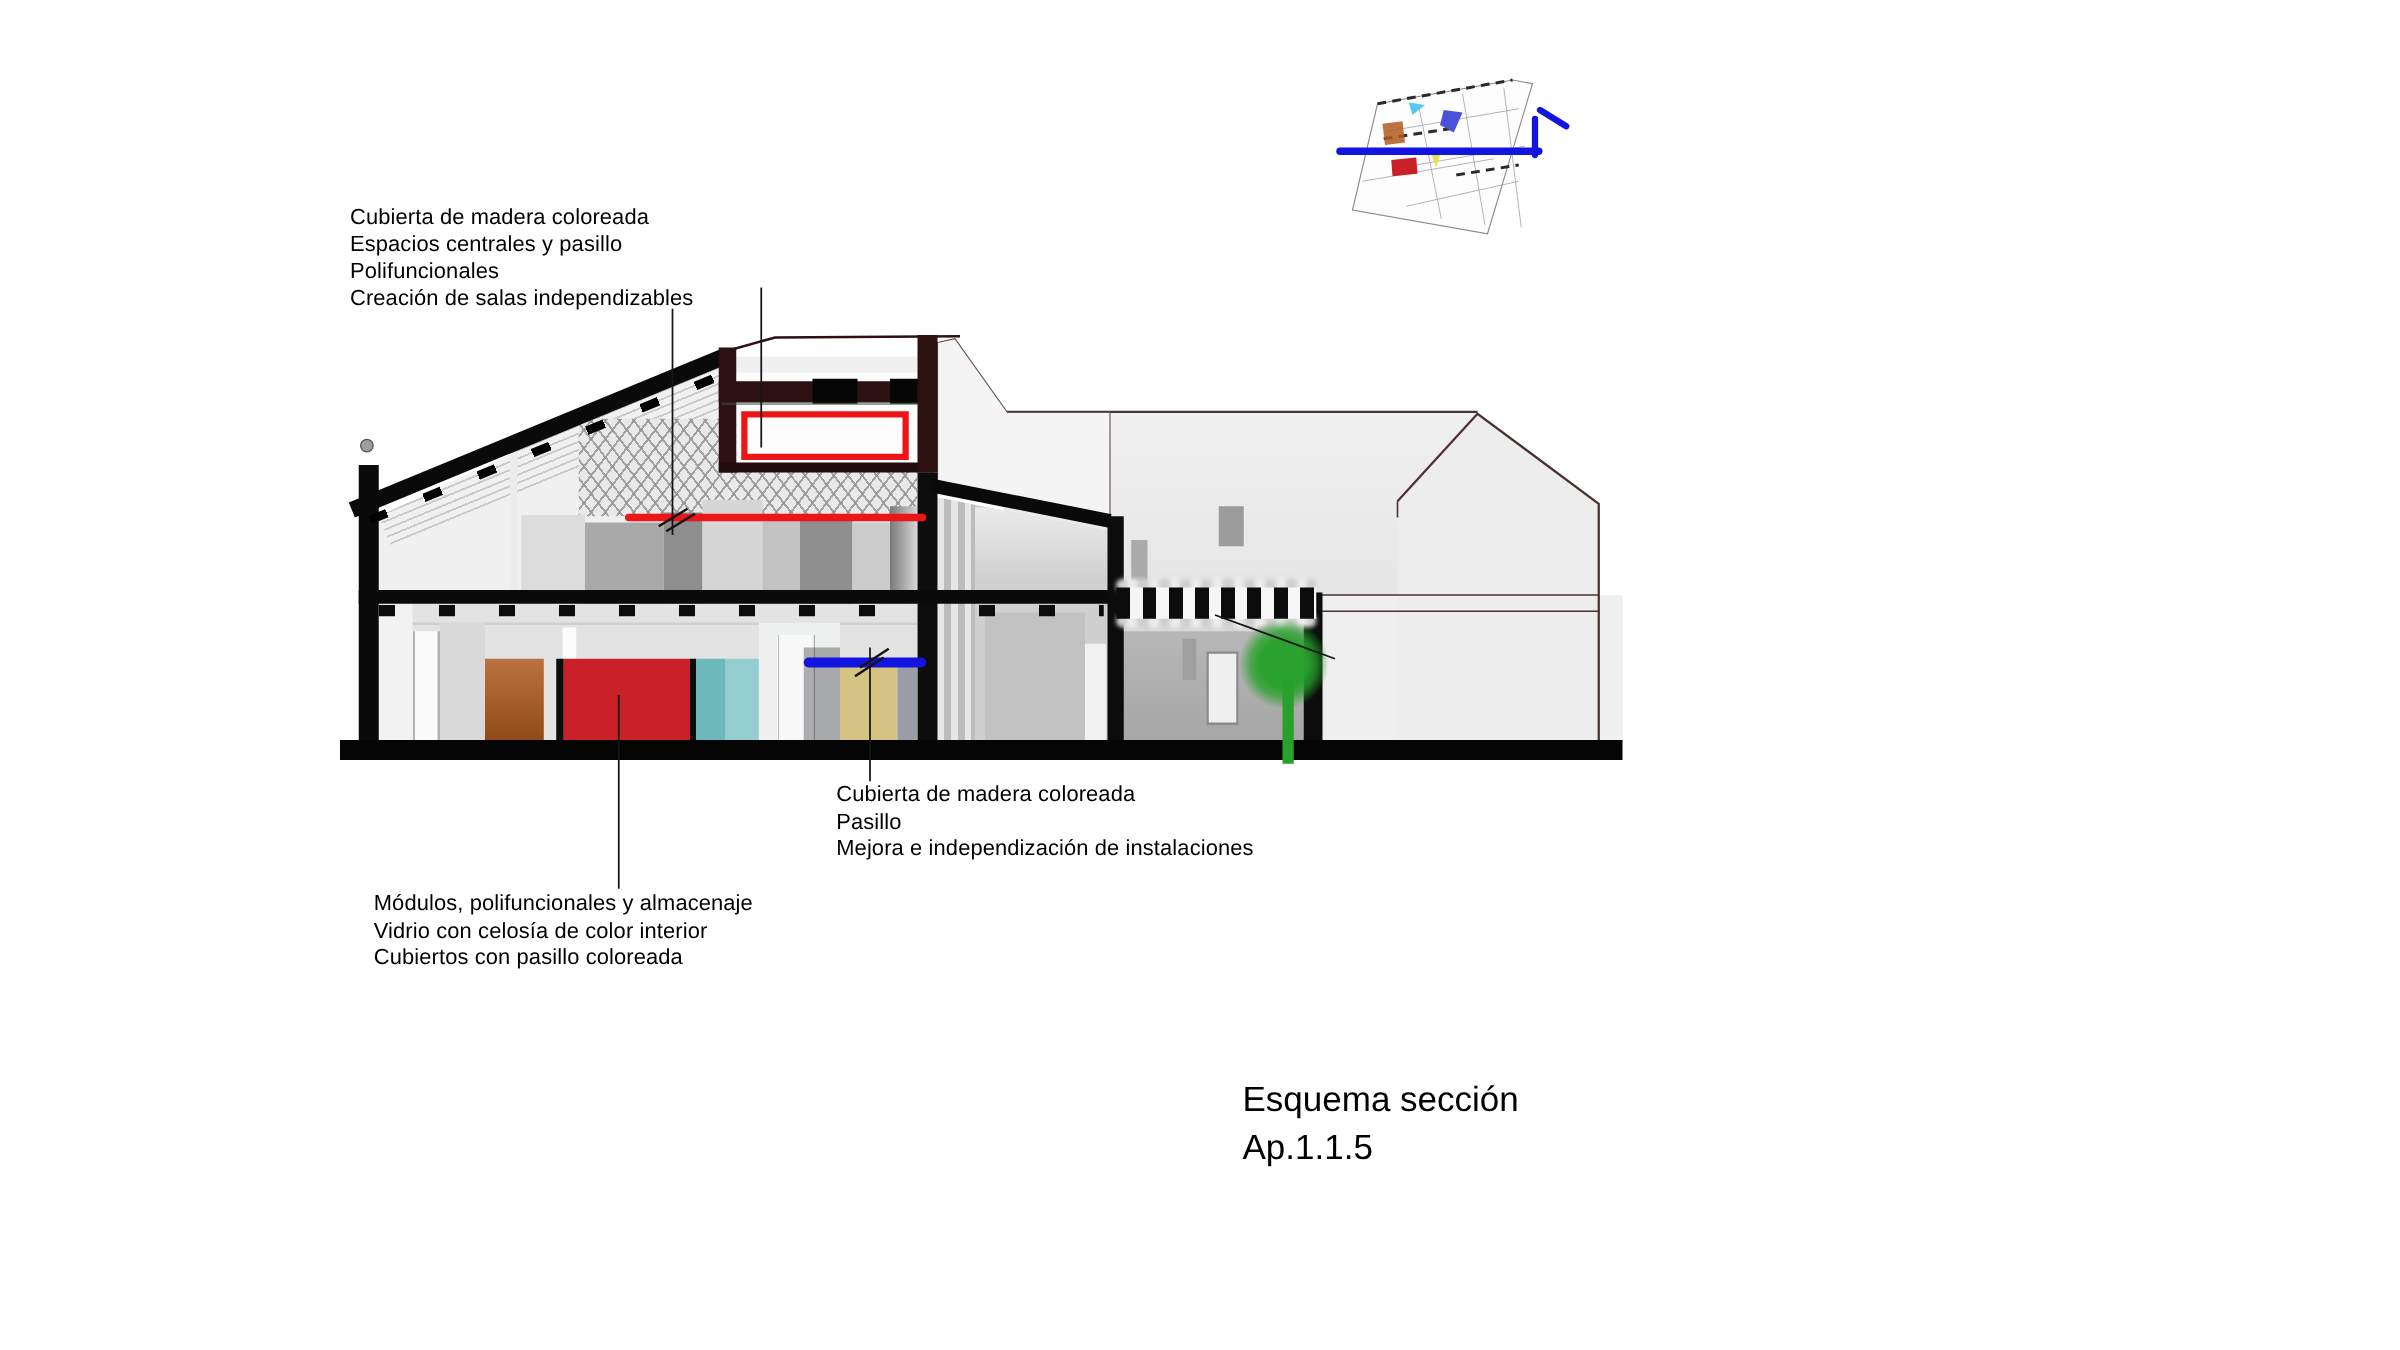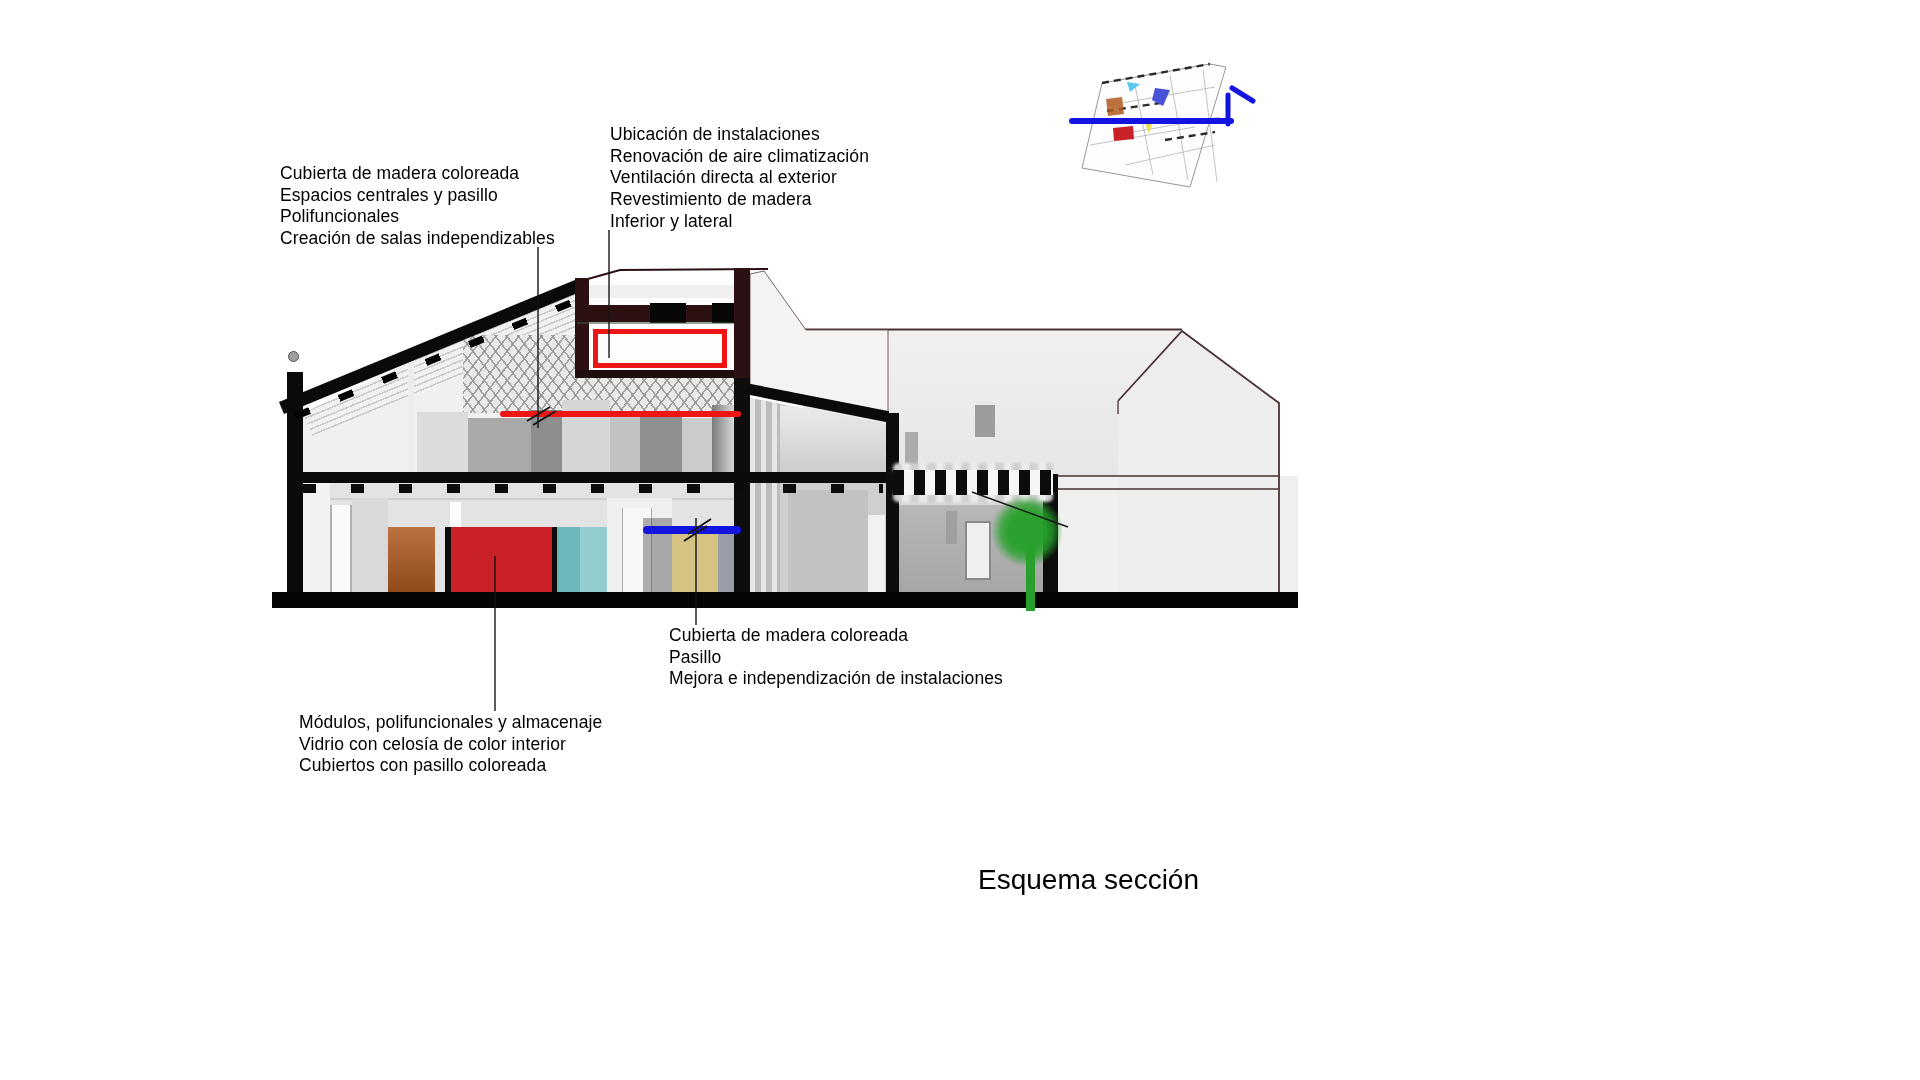--- a/index.html
+++ b/index.html
@@ -1,20 +1,20 @@
 <!DOCTYPE html>
 <html><head>
 <meta charset="utf-8">
 <style>
   html,body{margin:0;padding:0;background:#fff;width:1920px;height:1080px;overflow:hidden;
     font-family:"Liberation Sans","DejaVu Sans",sans-serif;color:#000;}
   .abs{position:absolute;}
   .canvas{position:absolute;left:0;top:0;width:1920px;height:1080px;background:#fff;}
   .ann{position:absolute;font-size:17.5px;line-height:21.7px;letter-spacing:.1px;white-space:nowrap;}
-  .title{position:absolute;font-size:28px;line-height:37.6px;white-space:nowrap;}
+  .title{position:absolute;font-size:28px;line-height:37.6px;white-space:nowrap;margin-left:16px;}
   svg{position:absolute;left:0;top:0;overflow:visible;}
   .noptr{pointer-events:none;}
 </style>
 </head>
 <body>
 
 <div class="canvas">
 
   <div class="abs" style="left:803px;top:330px;width:379px;height:146px;background:linear-gradient(#f0f0f0,#e6e6e6);"></div>
   <div class="abs" style="left:905px;top:432px;width:13px;height:33px;background:#ababab;"></div>
@@ -165,38 +165,32 @@
     </g>
   </svg>
 
   <div class="ann" style="left:280px;top:163px;">
     <div>Cubierta de madera coloreada</div>
     <div>Espacios centrales y pasillo</div>
     <div>Polifuncionales</div>
     <div>Creación de salas independizables</div>
   </div>
 
-  <div class="ann" style="left:610px;top:124px;">
-    <div>Ubicación de instalaciones</div>
-    <div>Renovación de aire climatización</div>
-    <div>Ventilación directa al exterior</div>
-    <div>Revestimiento de madera</div>
-    <div>Inferior y lateral</div>
-  </div>
 
 
   <div class="ann" style="left:669px;top:625px;">
     <div>Cubierta de madera coloreada</div>
     <div>Pasillo</div>
     <div>Mejora e independización de instalaciones</div>
   </div>
 
   <div class="ann" style="left:299px;top:712px;">
     <div>Módulos, polifuncionales y almacenaje</div>
     <div>Vidrio con celosía de color interior</div>
     <div>Cubiertos con pasillo coloreada</div>
   </div>
 
   <div class="title" style="left:978px;top:861px;">
     <div>Esquema sección</div>
+    <div>Ap.1.1.5</div>
   </div>
 
 </div>
 
 </body></html>

